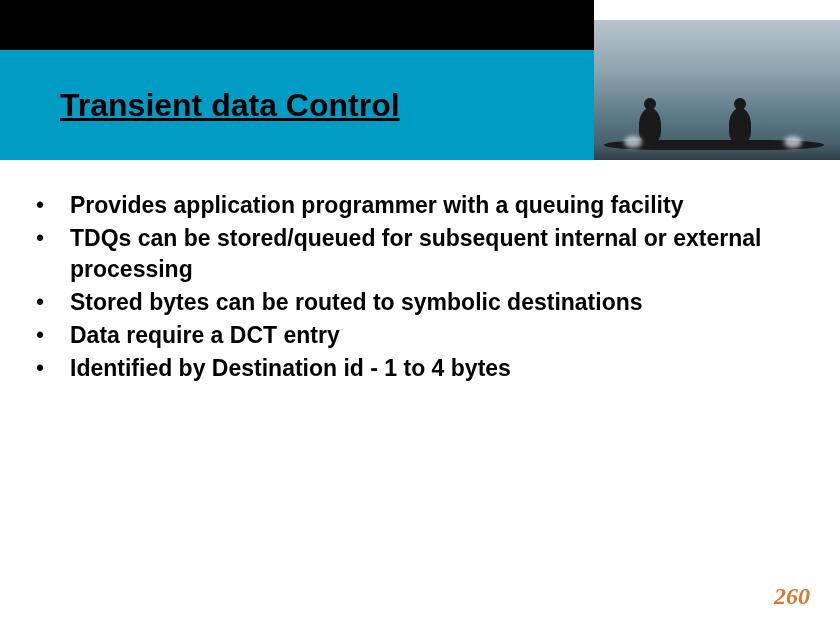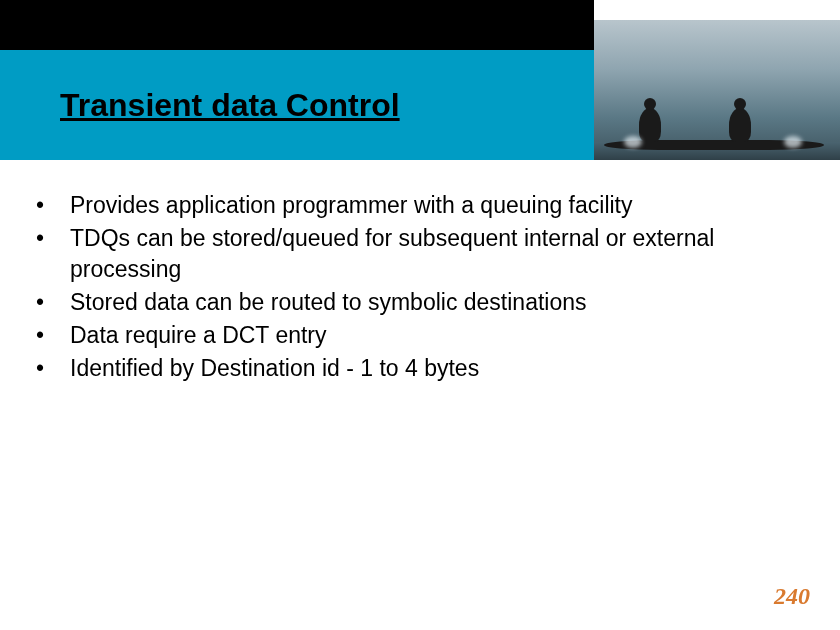--- a/index.html
+++ b/index.html
@@ -114,20 +114,21 @@
       margin-bottom: 2px;
     }
     .bullet-marker {
       width: 40px;
       flex-shrink: 0;
       text-align: left;
       padding-left: 6px;
     }
     .bullet-text {
       flex: 1;
+      font-weight: bold;
     }
     .page-number {
       position: absolute;
       bottom: 20px;
       right: 30px;
       font-family: "Times New Roman", serif;
       font-style: italic;
       font-size: 24px;
       color: #d97a2f;
       font-weight: bold;
@@ -164,26 +165,26 @@
     <li class="bullet-item">
       <span class="bullet-marker">•</span>
       <span class="bullet-text">Provides application programmer with a queuing facility</span>
     </li>
     <li class="bullet-item">
       <span class="bullet-marker">•</span>
       <span class="bullet-text">TDQs can be stored/queued for subsequent internal or external processing</span>
     </li>
     <li class="bullet-item">
       <span class="bullet-marker">•</span>
-      <span class="bullet-text">Stored data can be routed to symbolic destinations</span>
+      <span class="bullet-text">Stored bytes can be routed to symbolic destinations</span>
     </li>
     <li class="bullet-item">
       <span class="bullet-marker">•</span>
       <span class="bullet-text">Data require a DCT entry</span>
     </li>
     <li class="bullet-item">
       <span class="bullet-marker">•</span>
       <span class="bullet-text">Identified by Destination id - 1 to 4 bytes</span>
     </li>
   </ul>
 </div>
 
-<div class="page-number">240</div>
+<div class="page-number">260</div>
 
 </body></html>

